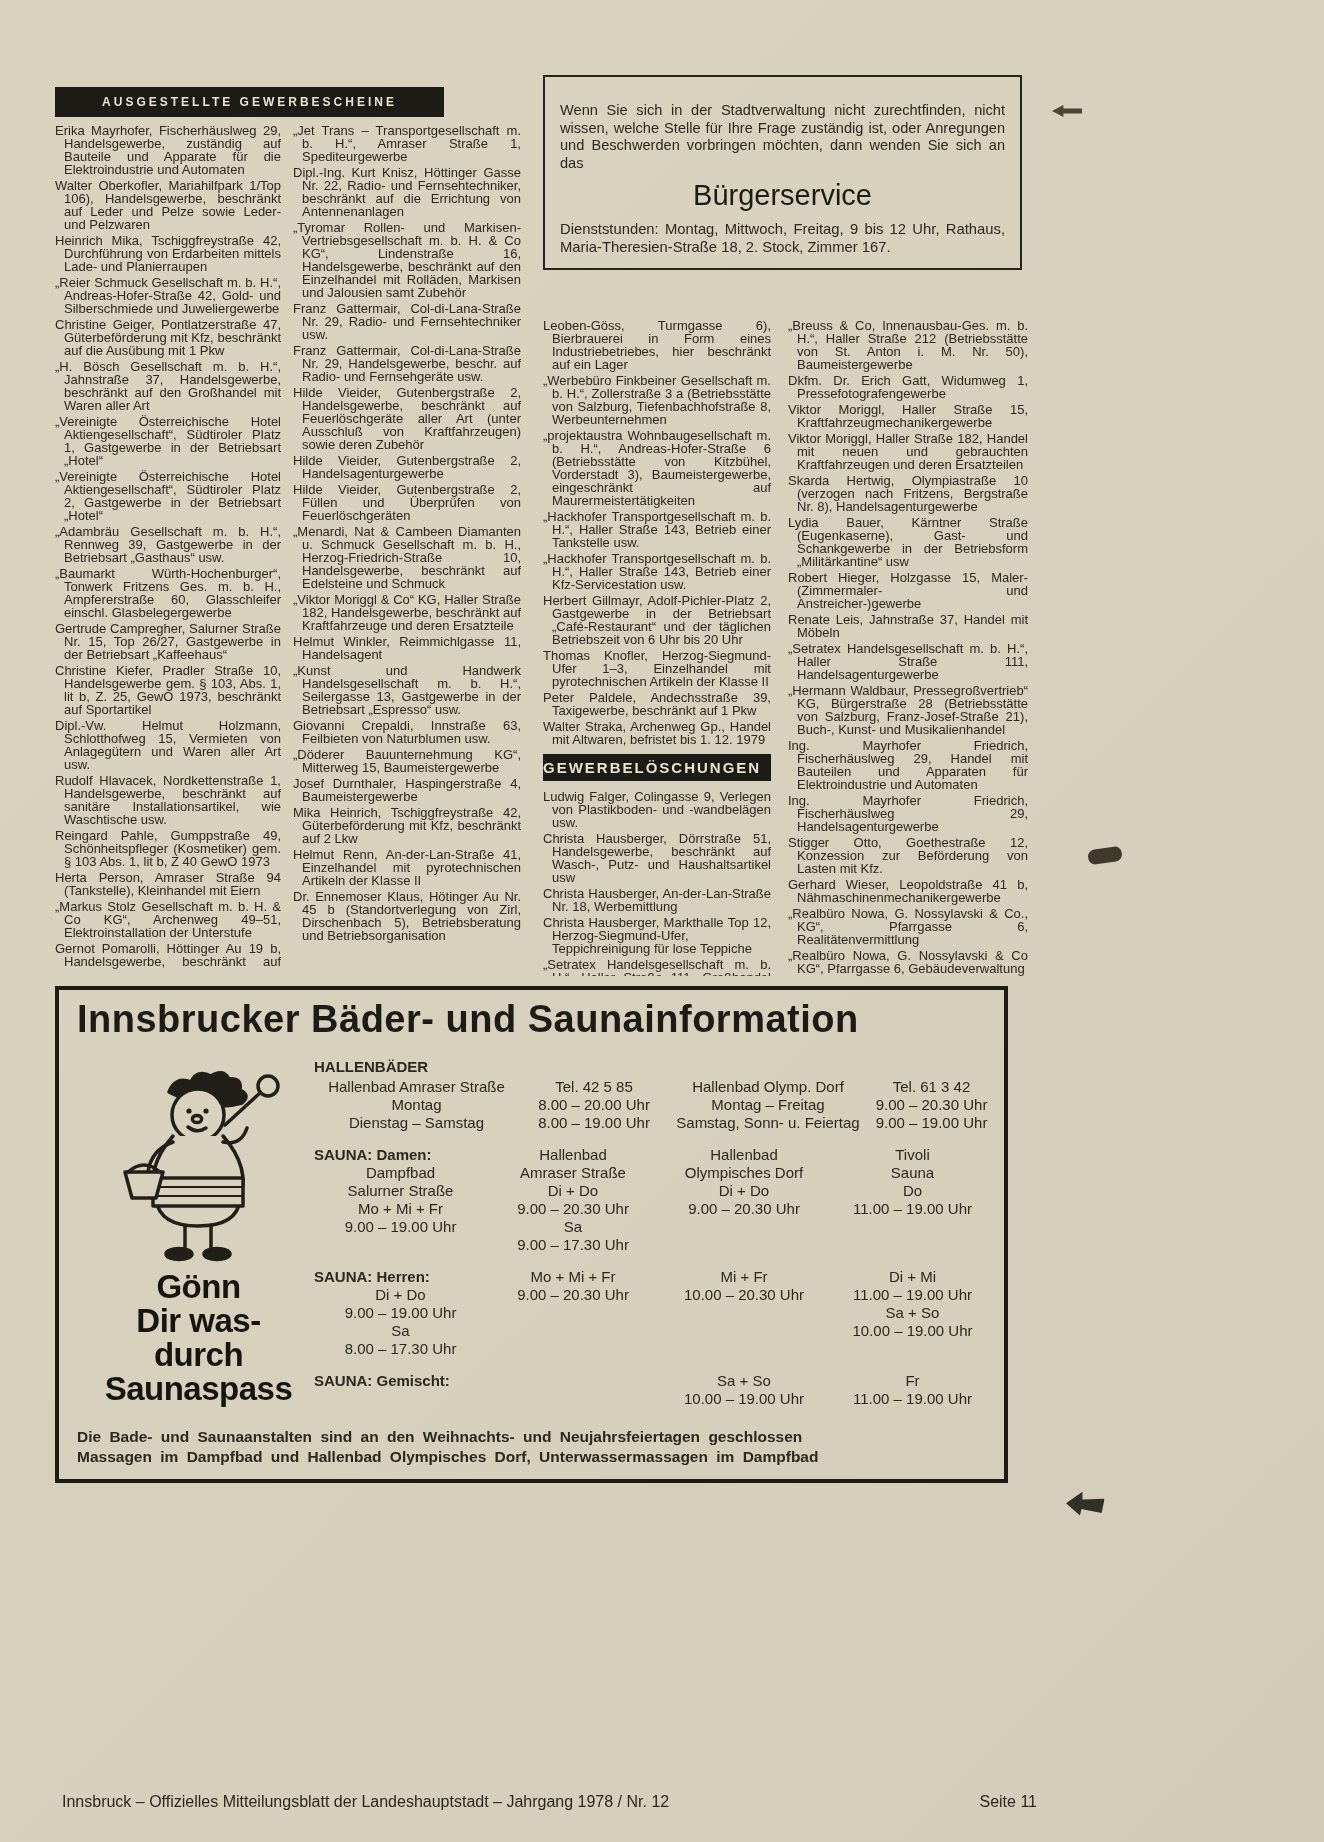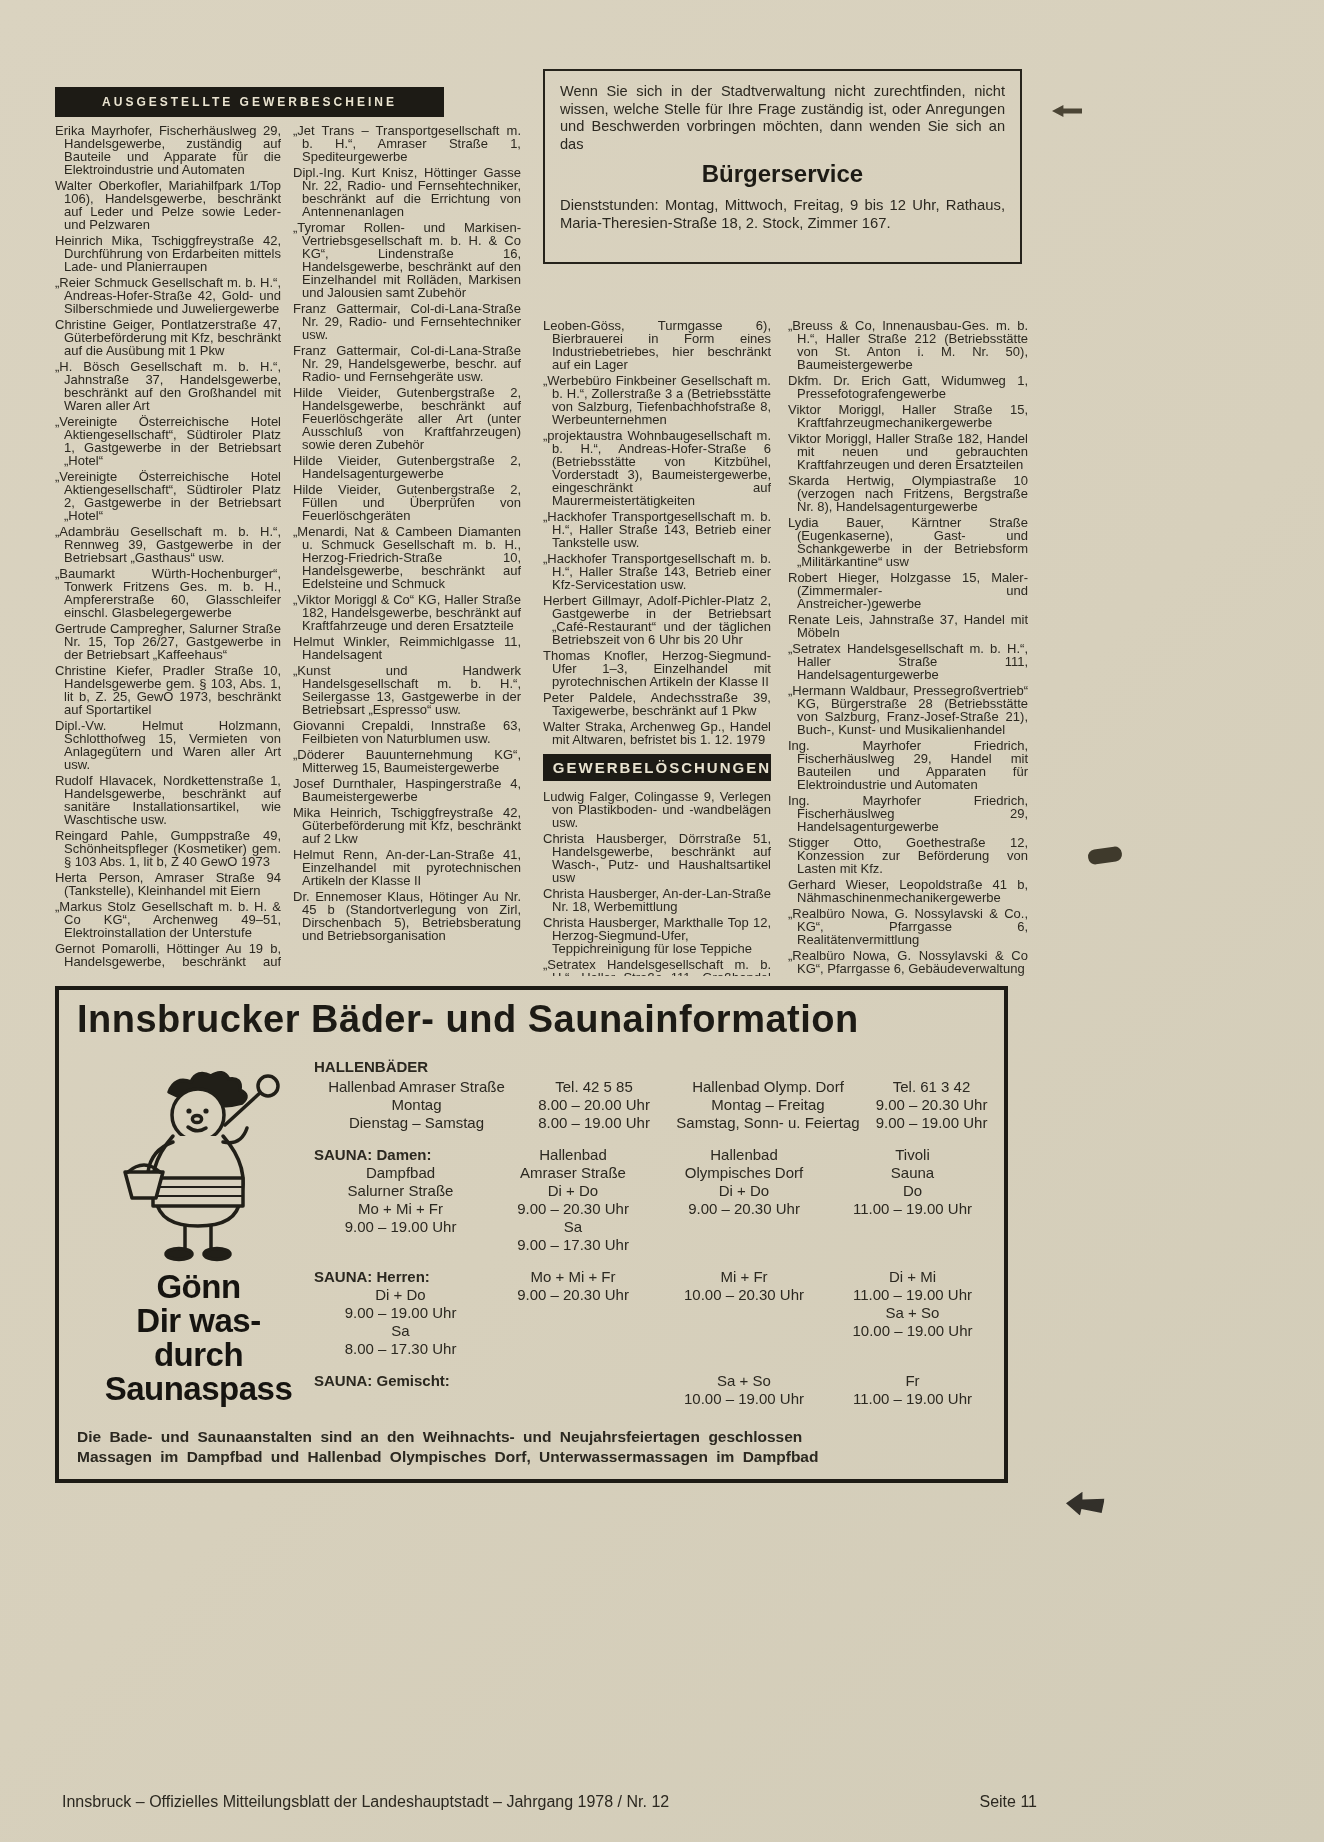--- a/index.html
+++ b/index.html
@@ -14,42 +14,42 @@
   }
   
   .bar{
     position:absolute;left:55px;top:87px;width:389px;height:30px;
     background:#1d1b15;color:#e9e3d0;
     display:flex;align-items:center;justify-content:center;
     font-weight:bold;font-size:12px;letter-spacing:3px;white-space:nowrap;
   }
   
   .info-box{
-    position:absolute;left:543px;top:69px;width:479px;height:195px;
+    position:absolute;left:543px;top:75px;width:479px;height:195px;
     border:2px solid #26231b;box-sizing:border-box;
-    padding:12px 15px 8px 15px;
+    padding:25px 15px 8px 15px;
   }
   .info-intro{margin:0;font-size:14.6px;line-height:17.6px;text-align:justify;}
-  .info-title{font-size:24px;font-weight:bold;text-align:center;margin:7px 0 8px 0;color:#1d1b15;}
+  .info-title{font-size:29px;font-weight:normal;text-align:center;margin:7px 0 8px 0;color:#1d1b15;}
   .info-hours{margin:0;font-size:14.8px;line-height:18px;text-align:justify;}
   
   .col{
     position:absolute;
     font-size:13px;line-height:13px;
     text-align:justify;overflow:hidden;
     hyphens:auto;
   }
   .col1{left:55px;top:124px;width:226px;height:846px;}
   .col2{left:293px;top:124px;width:228px;height:846px;}
   .col3{left:543px;top:319px;width:228px;height:657px;}
   .col4{left:788px;top:319px;width:240px;height:657px;}
   .entry{margin:0 0 3px 0;padding-left:9px;text-indent:-9px;}
   .del-bar{
     width:100%;height:27px;background:#1d1b15;color:#e9e3d0;
-    display:flex;align-items:center;justify-content:flex-end;
+    display:flex;align-items:center;justify-content:flex-start;
     font-weight:bold;font-size:15px;letter-spacing:2px;
     margin:8px 0 9px 0;white-space:nowrap;
   }
   
   .ad-box{
     position:absolute;left:55px;top:986px;width:953px;height:497px;
     border:4px solid #1d1b15;box-sizing:border-box;
   }
   .ad-title{
     position:absolute;left:18px;top:8px;

